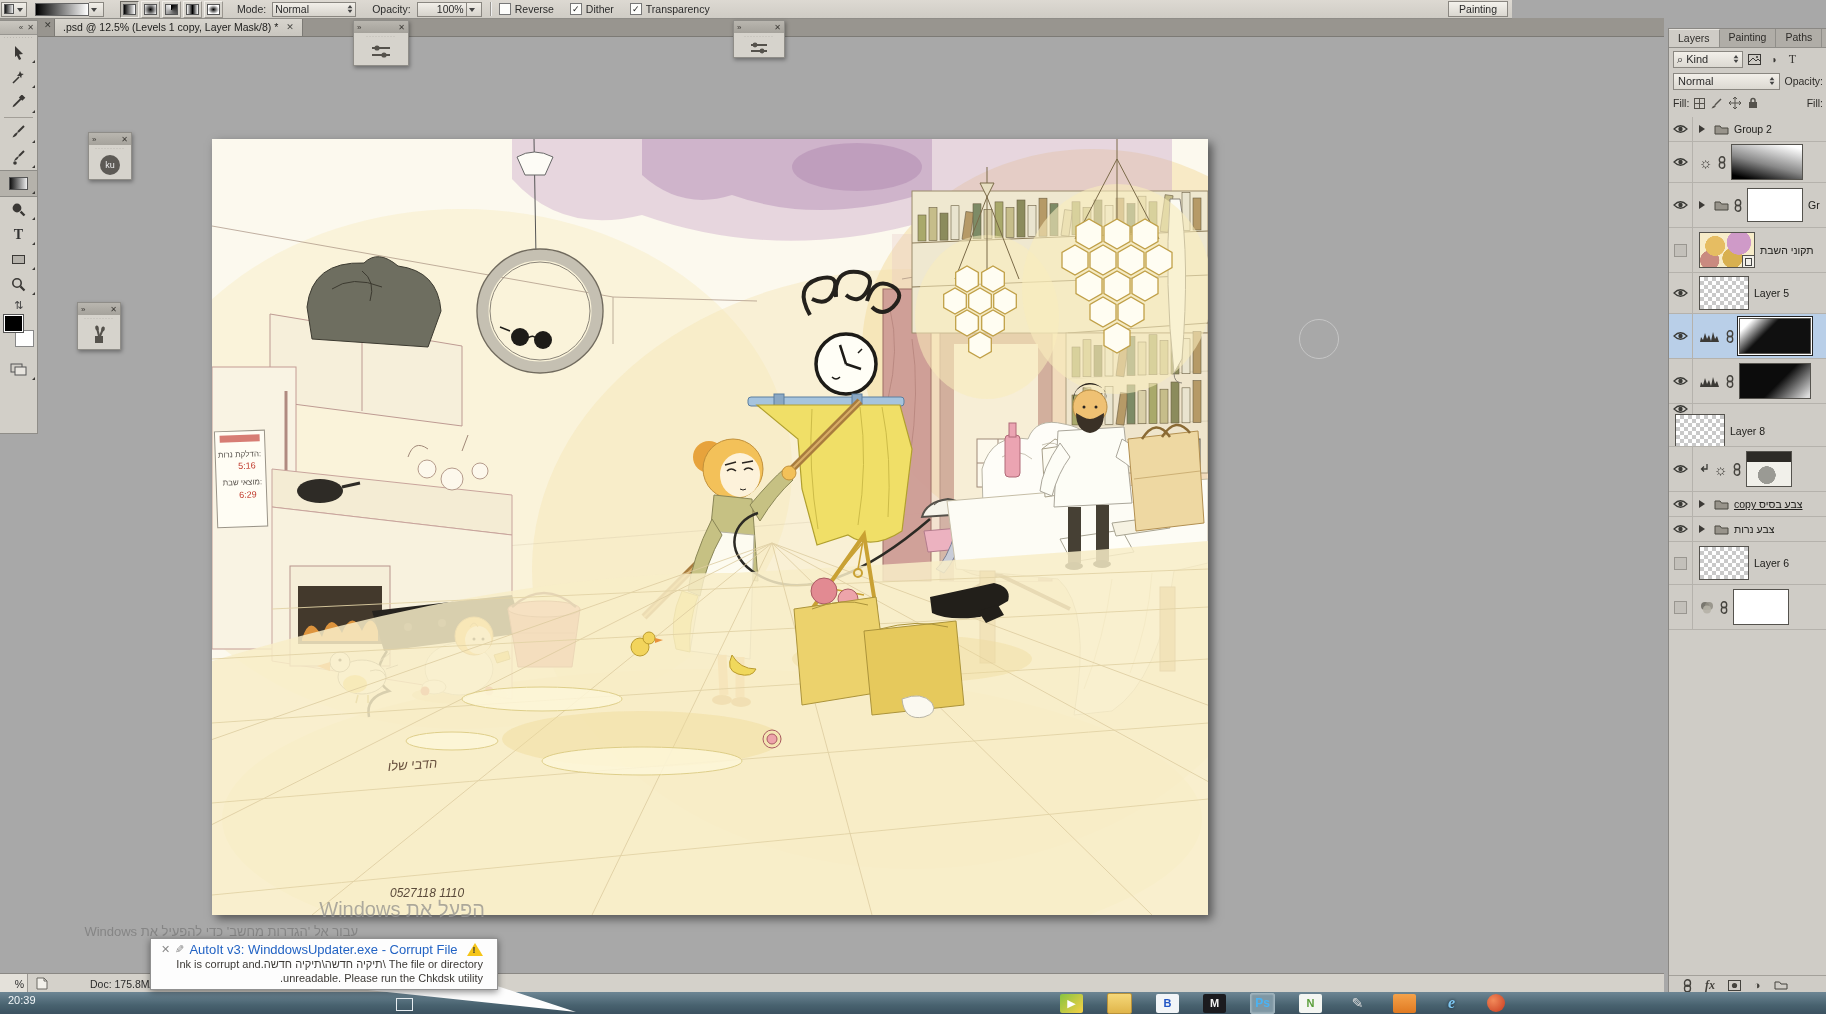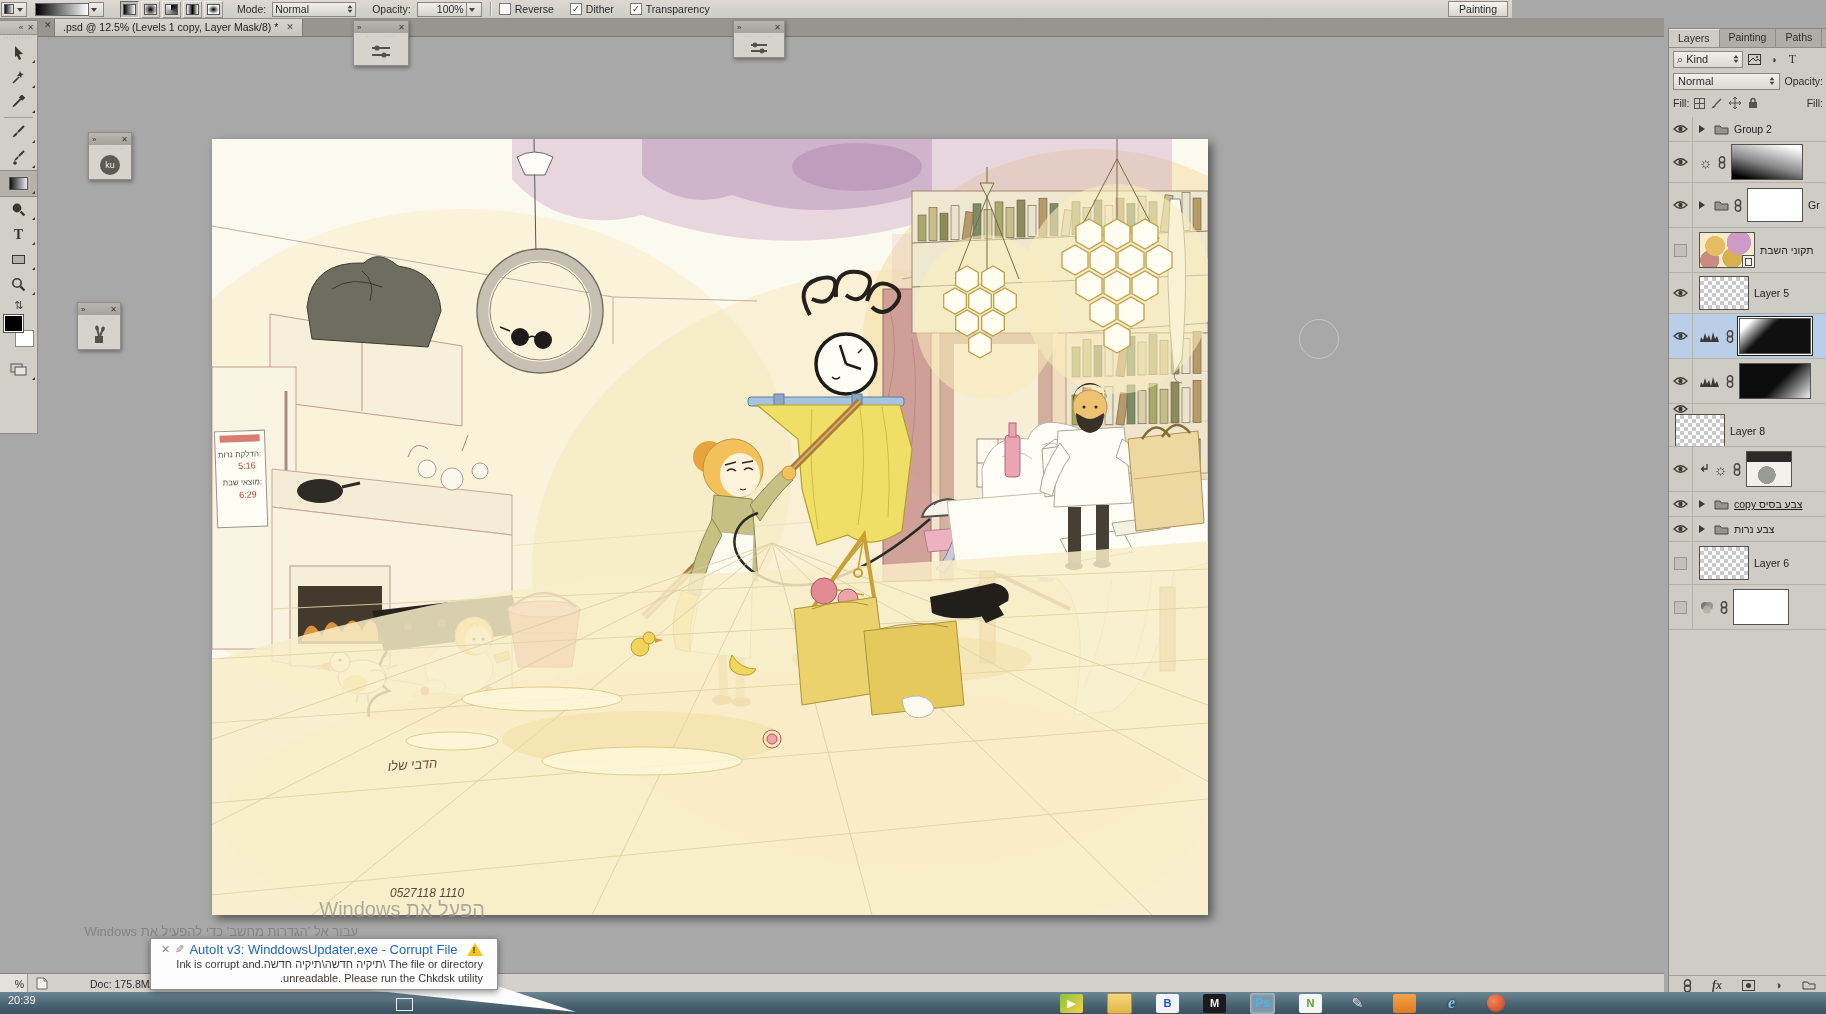--- a/index.html
+++ b/index.html
@@ -91,21 +91,21 @@
   .th-art{width:54px;height:34px;position:relative;background:
       radial-gradient(circle at 28% 38%,#e6bd62 0 22%,transparent 23%),
       radial-gradient(circle at 72% 28%,#cf9ac8 0 26%,transparent 27%),
       radial-gradient(circle at 60% 74%,#d8b050 0 24%,transparent 25%),
       radial-gradient(circle at 18% 80%,#c98a80 0 18%,transparent 19%),#f7ecc9;}
   .th-art2{width:44px;height:34px;background:radial-gradient(circle at 45% 68%,#9a9a94 0 26%,transparent 27%),linear-gradient(#2c2a26 0 30%,#f1f0ea 30%);}
   .badge{position:absolute;right:-1px;bottom:-1px;width:11px;height:11px;background:#f2f0ea;border:1px solid #55534e;}
   .badge:after{content:"";position:absolute;left:2px;top:2px;width:5px;height:6px;border:1px solid #444;}
   .lname{font-size:10.5px;color:#21201d;white-space:nowrap;overflow:hidden;}
   .lp-bottom{position:absolute;left:0;right:0;bottom:0;height:18px;border-top:1px solid #a3a09a;
-             display:flex;align-items:center;gap:20px;padding-left:14px;background:#cfccc6;}
+             display:flex;align-items:center;gap:13px;padding-left:14px;background:#cfccc6;}
   .lpb-ic{color:#44423d;font-size:11px;display:flex;align-items:center;}
   .fx{font-style:italic;font-family:"Liberation Serif",serif;font-weight:bold;font-size:12px;}
   
   .status-bar{left:0;top:973px;width:1664px;height:19px;background:#d4d1ca;border-top:1px solid #8a8884;
               display:flex;align-items:center;font-size:10.5px;z-index:18;}
   .zoom-field{width:24px;height:19px;border-right:1px solid #9a9792;display:flex;align-items:center;
               justify-content:flex-end;padding-right:3px;background:#e4e1da;}
   
   .wm1{left:185px;top:898px;width:300px;font-size:20px;color:rgba(110,110,110,.55);z-index:12;direction:rtl;text-shadow:0 1px 0 rgba(255,255,255,.25);}
   .wm2{left:58px;top:924px;width:300px;font-size:13px;color:rgba(110,110,110,.6);z-index:12;direction:rtl;}

